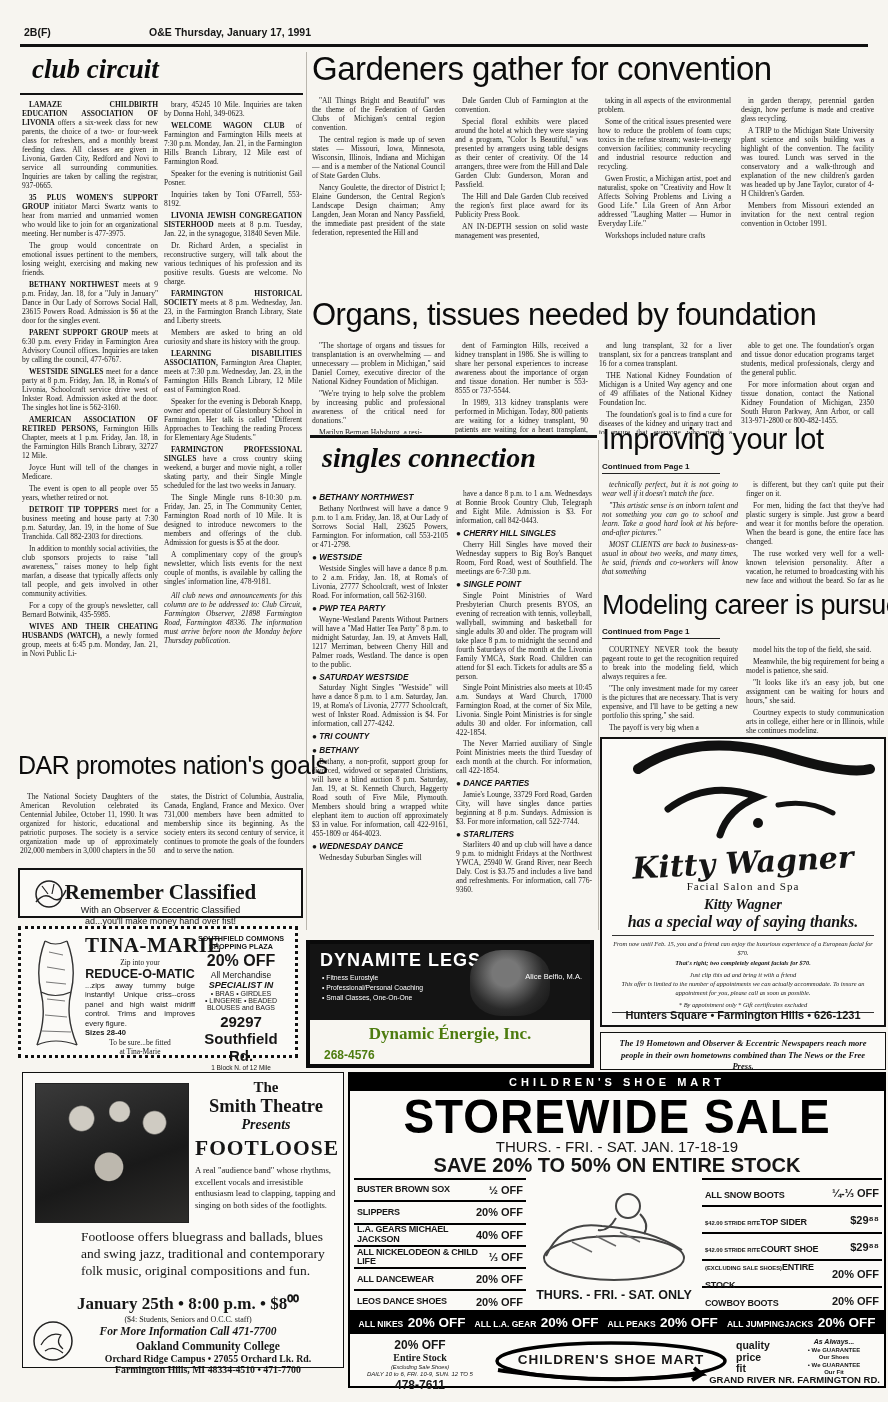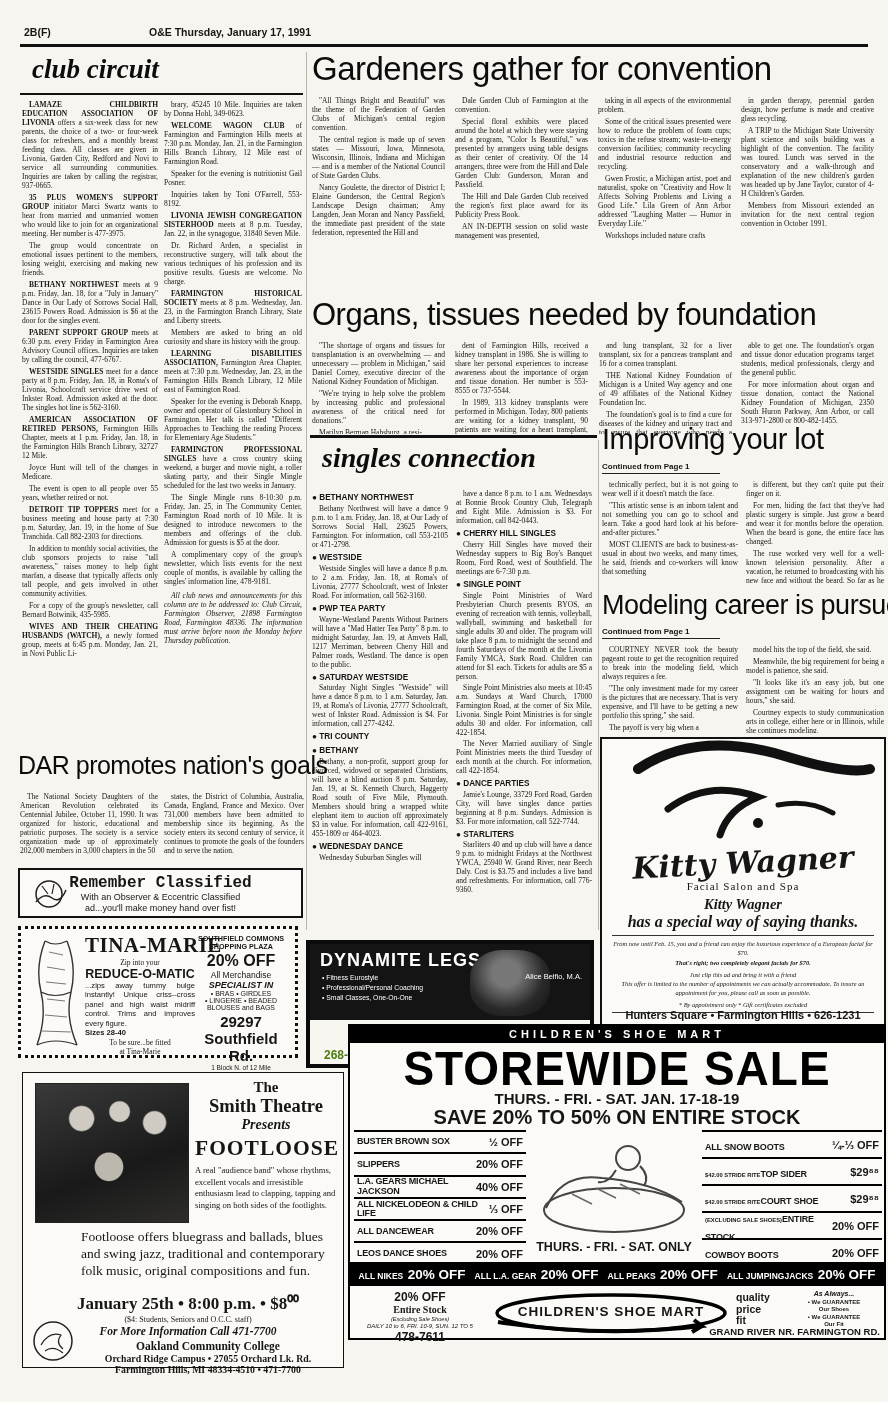--- a/index.html
+++ b/index.html
@@ -10,31 +10,31 @@
   .para{margin:0 0 3px 0;text-indent:7px;}
   .lead{font-weight:bold;}
   .lead:not(:empty)::after{content:" ";}
   .headline{position:absolute;font-family:"Liberation Sans",sans-serif;color:#0c0c0c;letter-spacing:-0.5px;white-space:nowrap;}
   .sec-title{position:absolute;font-weight:bold;font-style:italic;font-family:"Liberation Serif",serif;color:#0c0c0c;white-space:nowrap;}
   .rule{position:absolute;background:#111;}
   .vrule{position:absolute;width:1px;background:#b9b5ad;}
   .cont-line{position:absolute;font-family:"Liberation Sans",sans-serif;font-size:8px;font-weight:bold;
              border-bottom:1px solid #222;padding-bottom:2px;}
   .masthead{position:absolute;font-family:"Liberation Sans",sans-serif;font-size:10.5px;font-weight:bold;}
-  .entry-name{margin:4px 0 1px 0;font-family:"Liberation Sans",sans-serif;font-weight:bold;font-size:8.2px;text-align:left;}
+  .entry-name{margin:4px 0 1px 0;font-family:"Liberation Sans",sans-serif;font-weight:bold;font-size:8.2px;text-align:left;font-style:italic;}
   .entry-name:empty{display:none;}
   .entry .para{margin-bottom:2px;}
   .note{font-style:italic;margin-top:5px;text-indent:7px;}
 
   
   .adbox{position:absolute;background:#fbfaf7;border:2px solid #111;box-sizing:border-box;}
 
   
   #classified{text-align:center;}
-  #classified .rc-title{font-family:Liberation Mono, monospace;font-weight:bold;font-size:16px;margin-top:4px;}
+  #classified .rc-title{font-family:Liberation Serif, serif;font-weight:bold;font-size:21px;margin-top:10px;}
   #classified .rc-sub{font-family:"Liberation Sans",sans-serif;font-size:9px;line-height:1.25;}
   #classified svg{position:absolute;left:8px;top:4px;}
 
   
   #tina{border:3px dotted #111;}
   #tina .tm-name{font-family:"Liberation Serif",serif;font-weight:bold;font-size:21px;letter-spacing:0.5px;white-space:nowrap;}
   #tina .tm-small{font-size:7.5px;}
   #tina .tm-prod{font-family:"Liberation Sans",sans-serif;font-weight:bold;font-size:12.5px;}
   #tina .tm-body{font-size:7.6px;line-height:1.25;text-align:justify;font-family:"Liberation Sans",sans-serif;}
   #tina .tm-right{position:absolute;right:6px;top:6px;width:96px;text-align:center;font-family:"Liberation Sans",sans-serif;}
@@ -89,21 +89,21 @@
   #smith .st-campus{position:absolute;left:60px;top:280px;width:250px;text-align:center;font-weight:bold;font-size:9.8px;}
   #smith .st-city{position:absolute;left:60px;top:291px;width:250px;text-align:center;font-weight:bold;font-size:9.8px;}
   #smith .st-logo{position:absolute;left:8px;top:246px;}
 
   
   #shoemart{background:#fbfaf7;border:2px solid #000;font-family:"Liberation Sans",sans-serif;}
   #shoemart .cm-bar{position:absolute;left:0;right:0;top:0;height:17px;background:#000;color:#fff;
       text-align:center;font-weight:bold;font-size:11px;letter-spacing:4px;line-height:17px;}
   #shoemart .cm-sale{position:absolute;left:0;right:0;top:15px;text-align:center;font-weight:bold;font-size:46px;
       letter-spacing:1px;transform:scaleY(1.05);color:#000;}
-  #shoemart .cm-days{position:absolute;left:0;right:0;top:64px;text-align:center;font-weight:bold;font-size:15px;}
+  #shoemart .cm-days{position:absolute;left:0;right:0;top:64px;text-align:center;font-weight:normal;font-size:15px;}
   #shoemart .cm-save{position:absolute;left:0;right:0;top:80px;text-align:center;font-weight:bold;font-size:20px;}
   .sm-table{position:absolute;top:104px;border-top:2px solid #000;}
   .sm-row{display:flex;align-items:center;justify-content:space-between;border-bottom:2.5px solid #000;padding:1px 3px;}
   .sm-name{font-size:9px;line-height:1.05;letter-spacing:-0.2px;}
   .sm-off{font-size:11px;white-space:nowrap;margin-left:4px;}
   .sm-sub{font-size:5.8px;font-weight:bold;line-height:1.1;}
   .sm-sub:empty{display:none;}
   #sm-left{left:4px;width:172px;}
   #sm-left .sm-row{height:18.3px;}
   #sm-right{left:352px;width:180px;}
@@ -277,21 +277,21 @@
       <p class="para">Jamie's Lounge, 33729 Ford Road, Garden City, will have singles dance parties beginning at 8 p.m. Sundays. Admission is $3. For more information, call 522-7744.</p>
     </div>
       <div class="entry">
       <p class="entry-name">● STARLITERS</p>
       <p class="para">Starliters 40 and up club will have a dance 9 p.m. to midnight Fridays at the Northwest YWCA, 25940 W. Grand River, near Beech Daly. Cost is $3.75 and includes a live band and refreshments. For information, call 776-9360.</p>
     </div>
     </div>
 
   <div class="headline" style="left:602px;top:423px;font-size:29px;">Improving your lot</div>
   <div class="cont-line" style="left:602px;top:462px;width:118px;">Continued from Page 1</div>
-  <div class="col" style="left:602px;top:480px;width:136px;height:106px;">
+  <div class="col" style="left:602px;top:480px;width:136px;height:106px;font-style:italic;">
       <p class="para">technically perfect, but it is not going to wear well if it doesn't match the face.</p>
       <p class="para">"This artistic sense is an inborn talent and not something you can go to school and learn. Take a good hard look at his before-and-after pictures."</p>
       <p class="para">MOST CLIENTS are back to business-as-usual in about two weeks, and many times, he said, friends and co-workers will know that something</p>
     </div>
   <div class="col" style="left:746px;top:480px;width:138px;height:106px;">
       <p class="para">is different, but they can't quite put their finger on it.</p>
       <p class="para">For men, hiding the fact that they've had plastic surgery is simple. Just grow a beard and wear it for months before the operation. When the beard is gone, the entire face has changed.</p>
       <p class="para">The ruse worked very well for a well-known television personality. After a vacation, he returned to broadcasting with his new face and without the beard. So far as he knows, none of his fans is the wiser.</p>
     </div>
 
@@ -414,21 +414,21 @@
     <div class="st-info">For More Information Call 471-7700</div>
     <svg class="st-logo" width="44" height="44" viewBox="0 0 44 44">
       <circle cx="22" cy="22" r="19" fill="none" stroke="#222" stroke-width="1.5"></circle>
       <path d="M10 26 Q18 12 30 16 Q24 24 32 30 M14 32 Q22 26 32 34" fill="none" stroke="#222" stroke-width="1.2"></path>
     </svg>
     <div class="st-college">Oakland Community College</div>
     <div class="st-campus">Orchard Ridge Campus • 27055 Orchard Lk. Rd.</div>
     <div class="st-city">Farmington Hills, MI 48334-4510 • 471-7700</div>
   </div>
 
-  <div id="shoemart" class="adbox" style="left:348px;top:1024px;width:538px;height:316px;padding-left:8px;">
+  <div id="shoemart" class="adbox" style="left:348px;top:1072px;width:538px;height:316px;padding-left:8px;">
     <div class="cm-bar">CHILDREN'S SHOE MART</div>
     <div class="cm-sale">STOREWIDE SALE</div>
     <div class="cm-days">THURS. - FRI. - SAT.    JAN. 17-18-19</div>
     <div class="cm-save">SAVE 20% TO 50% ON ENTIRE STOCK</div>
 
     <div id="sm-left" class="sm-table">
         <div class="sm-row">
         <b class="sm-name">BUSTER BROWN SOX</b>
           <b class="sm-off">½ OFF</b>
       </div>

